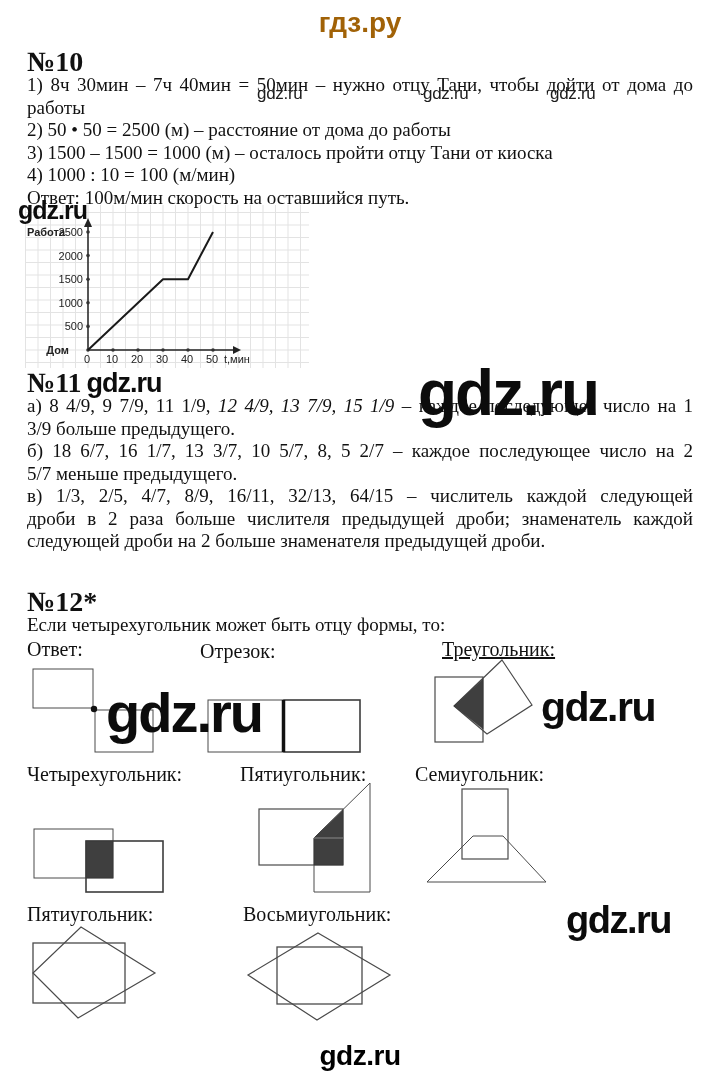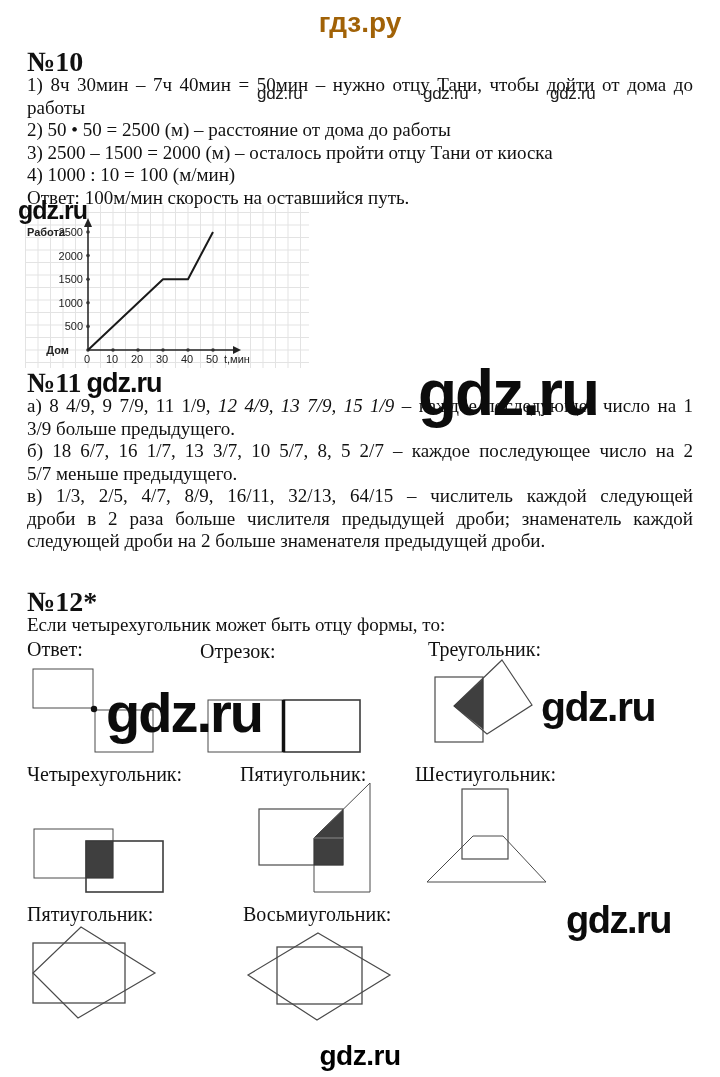--- a/index.html
+++ b/index.html
@@ -40,21 +40,21 @@
 </head>
 <body>
 
 <div class="abs hdr">гдз.ру</div>
 
 <div class="abs block" style="left:27px;top:50px;">
   <div class="tasknum">№10</div>
   <div class="txt jl">1) 8ч 30мин – 7ч 40мин = 50мин – нужно отцу Тани, чтобы дойти от дома до</div>
   <div class="txt">работы</div>
   <div class="txt">2) 50 • 50 = 2500 (м) – расстояние от дома до работы</div>
-  <div class="txt">3) 2500 – 1500 = 2000 (м) – осталось пройти отцу Тани от киоска</div>
+  <div class="txt">3) 1500 – 1500 = 1000 (м) – осталось пройти отцу Тани от киоска</div>
   <div class="txt">4) 1000 : 10 = 100 (м/мин)</div>
   <div class="txt">Ответ: 100м/мин скорость на оставшийся путь.</div>
 </div>
 
 <span class="abs wm wm-sm" style="left:257px;top:84px;">gdz.ru</span>
 <span class="abs wm wm-sm" style="left:423px;top:84px;">gdz.ru</span>
 <span class="abs wm wm-sm" style="left:550px;top:84px;">gdz.ru</span>
 
 <span class="abs wm wm-b25" style="left:18px;top:196px;">gdz.ru</span>
 
@@ -109,21 +109,21 @@
 
 <span class="abs wm wm-b64" style="left:418px;top:356px;">gdz.ru</span>
 
 <div class="abs block" style="left:27px;top:590px;">
   <div class="tasknum">№12*</div>
   <div class="txt">Если четырехугольник может быть отцу формы, то:</div>
 </div>
 
 <div class="abs shape-label" style="left:27px;top:638px;">Ответ:</div>
 <div class="abs shape-label" style="left:200px;top:640px;">Отрезок:</div>
-<div class="abs shape-label" style="left:428px;top:638px;">Треугольник:</div>
+<div class="abs shape-label" style="left:442px;top:638px;text-decoration:underline;">Треугольник:</div>
 
 <svg class="abs fig" style="left:28px;top:665px;" width="130" height="92">
   <rect x="5" y="4" width="60" height="39" fill="none" stroke="#4a4a4a" stroke-width="1"></rect>
   <rect x="67" y="45" width="58" height="42" fill="none" stroke="#4a4a4a" stroke-width="1"></rect>
   <circle cx="66" cy="44" r="3.2" fill="#111"></circle>
 </svg>
 
 <svg class="abs fig" style="left:206px;top:698px;" width="158" height="58">
   <rect x="2" y="2" width="75" height="52" fill="none" stroke="#4a4a4a" stroke-width="1"></rect>
   <rect x="78" y="2" width="76" height="52" fill="none" stroke="#3c3c3c" stroke-width="1.6"></rect>
@@ -134,21 +134,21 @@
   <rect x="3" y="22" width="48" height="65" fill="none" stroke="#4a4a4a" stroke-width="1.2"></rect>
   <polygon points="70,5 100,50 55,79 22,51" fill="none" stroke="#4a4a4a" stroke-width="1.2"></polygon>
   <polygon points="22,51 51,24 51,74" fill="#3f3f3f" stroke="#333" stroke-width="0.5"></polygon>
 </svg>
 
 <span class="abs wm wm-b56" style="left:106px;top:680px;">gdz.ru</span>
 <span class="abs wm wm-b41" style="left:541px;top:684px;">gdz.ru</span>
 
 <div class="abs shape-label" style="left:27px;top:763px;">Четырехугольник:</div>
 <div class="abs shape-label" style="left:240px;top:763px;">Пятиугольник:</div>
-<div class="abs shape-label" style="left:415px;top:763px;">Шестиугольник:</div>
+<div class="abs shape-label" style="left:415px;top:763px;">Семиугольник:</div>
 
 <svg class="abs fig" style="left:30px;top:825px;" width="140" height="72">
   <rect x="4" y="4" width="79" height="49" fill="none" stroke="#4a4a4a" stroke-width="1"></rect>
   <rect x="56" y="16" width="77" height="51" fill="none" stroke="#3c3c3c" stroke-width="1.6"></rect>
   <rect x="56" y="16" width="27" height="37" fill="#3f3f3f" stroke="#333" stroke-width="0.5"></rect>
 </svg>
 
 <svg class="abs fig" style="left:256px;top:780px;" width="120" height="116">
   <rect x="3" y="29" width="84" height="56" fill="none" stroke="#4a4a4a" stroke-width="1.2"></rect>
   <polygon points="58,58 114,3 114,112 58,112" fill="none" stroke="#4a4a4a" stroke-width="1"></polygon>

